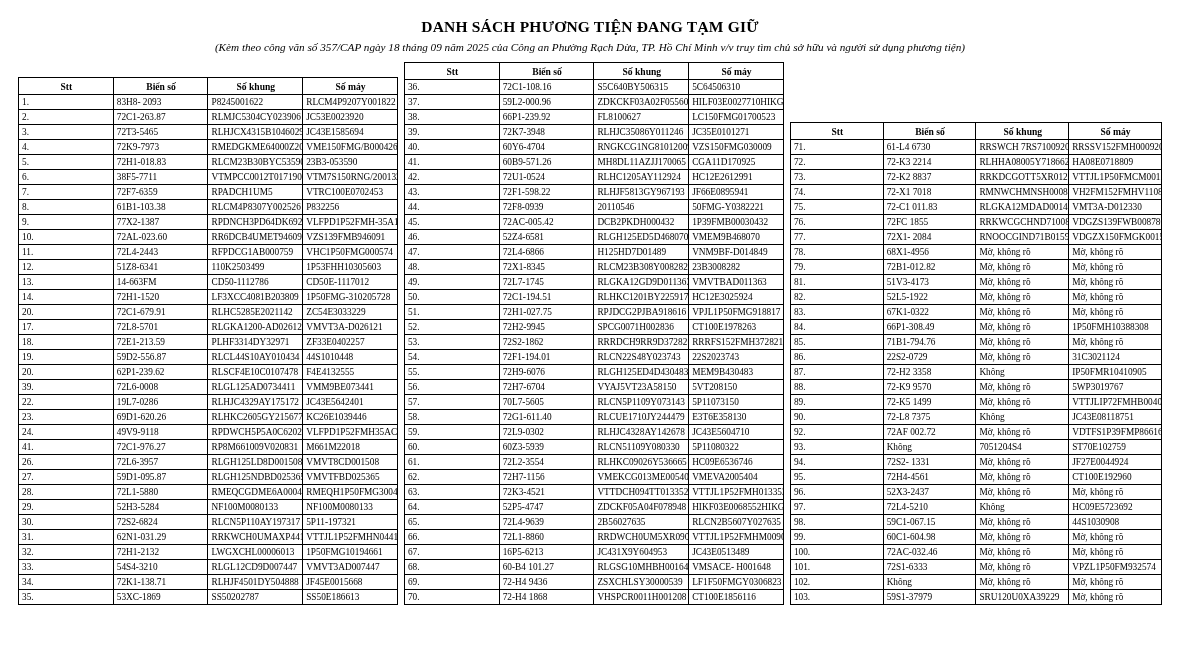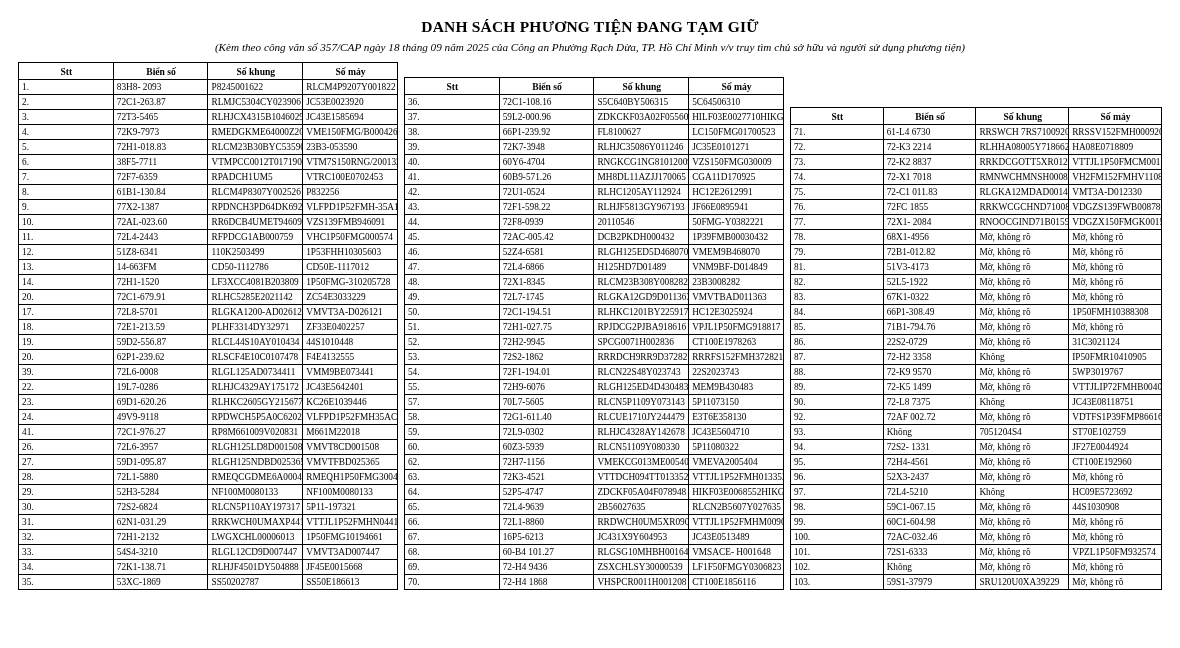--- a/index.html
+++ b/index.html
@@ -126,21 +126,21 @@
             <td class="sm">VTM7S150RNG/20013210</td>
           </tr>
           <tr>
             <td class="stt">7.</td>
             <td class="bs">72F7-6359</td>
             <td class="sk">RPADCH1UM5</td>
             <td class="sm">VTRC100E0702453</td>
           </tr>
           <tr>
             <td class="stt">8.</td>
-            <td class="bs">61B1-130.84</td>
+            <td class="bs">61B1-103.38</td>
             <td class="sk">RLCM4P8307Y002526</td>
             <td class="sm">P832256</td>
           </tr>
           <tr>
             <td class="stt">9.</td>
             <td class="bs">77X2-1387</td>
             <td class="sk">RPDNCH3PD64DK6924</td>
             <td class="sm">VLFPD1P52FMH-35A1K6924</td>
           </tr>
           <tr>
@@ -420,20 +420,26 @@
             <td class="sk">RLCN22S48Y023743</td>
             <td class="sm">22S2023743</td>
           </tr>
           <tr>
             <td class="stt">55.</td>
             <td class="bs">72H9-6076</td>
             <td class="sk">RLGH125ED4D430483</td>
             <td class="sm">MEM9B430483</td>
           </tr>
           <tr>
+            <td class="stt">56.</td>
+            <td class="bs">72H7-6704</td>
+            <td class="sk">VYAJ5VT23A58150</td>
+            <td class="sm">5VT208150</td>
+          </tr>
+          <tr>
             <td class="stt">57.</td>
             <td class="bs">70L7-5605</td>
             <td class="sk">RLCN5P1109Y073143</td>
             <td class="sm">5P11073150</td>
           </tr>
           <tr>
             <td class="stt">58.</td>
             <td class="bs">72G1-611.40</td>
             <td class="sk">RLCUE1710JY244479</td>
             <td class="sm">E3T6E358130</td>
@@ -442,20 +448,26 @@
             <td class="stt">59.</td>
             <td class="bs">72L9-0302</td>
             <td class="sk">RLHJC4328AY142678</td>
             <td class="sm">JC43E5604710</td>
           </tr>
           <tr>
             <td class="stt">60.</td>
             <td class="bs">60Z3-5939</td>
             <td class="sk">RLCN51109Y080330</td>
             <td class="sm">5P11080322</td>
+          </tr>
+          <tr>
+            <td class="stt">61.</td>
+            <td class="bs">72L2-3554</td>
+            <td class="sk">RLHKC09026Y536665</td>
+            <td class="sm">HC09E6536746</td>
           </tr>
           <tr>
             <td class="stt">62.</td>
             <td class="bs">72H7-1156</td>
             <td class="sk">VMEKCG013ME005404</td>
             <td class="sm">VMEVA2005404</td>
           </tr>
           <tr>
             <td class="stt">63.</td>
             <td class="bs">72K3-4521</td>

